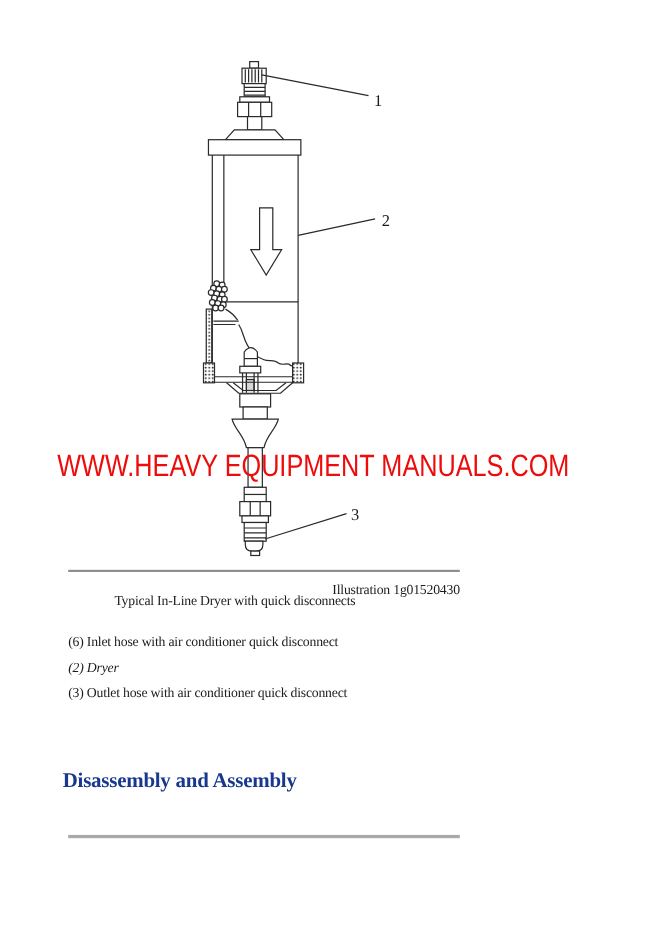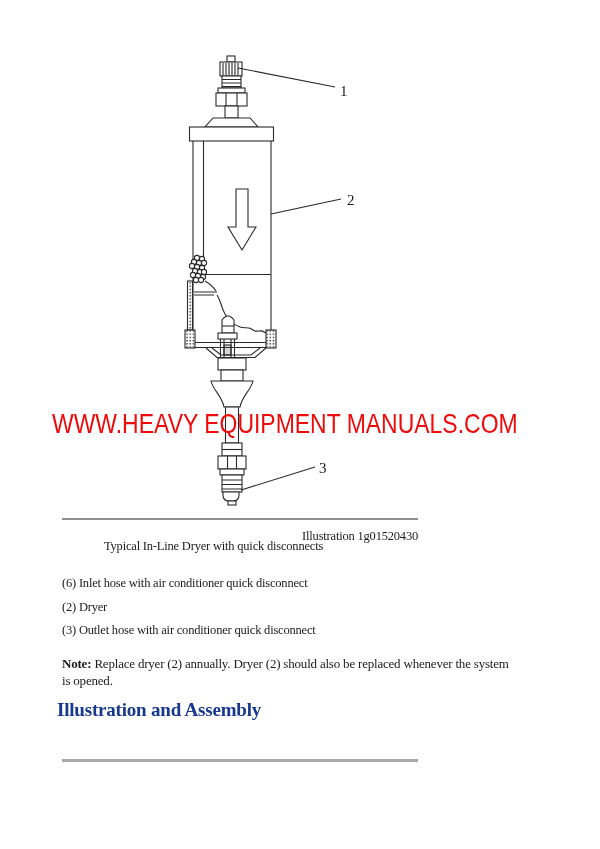--- a/index.html
+++ b/index.html
@@ -15,21 +15,21 @@
   }
   .rule{position:absolute;left:62px;width:356px;background:#8f8f8f;}
   .rule-top{top:518px;height:2px;}
   .rule-bottom{top:759px;height:3px;background:#a9a9a9;}
   .cap-head{position:absolute;left:62px;top:529px;width:356px;
     display:flex;justify-content:flex-end;
     font-size:12.5px;letter-spacing:-0.2px;}
   .cap-line{position:absolute;left:62px;font-size:12.5px;letter-spacing:-0.2px;white-space:nowrap;}
   .cap-title{top:539px;margin-left:42px;}
   .cap-item-1{top:576px;}
-  .cap-item-2{top:600px;}
+  .cap-item-2{top:600px;font-style:italic;}
   .cap-item-3{top:623px;}
   .note{position:absolute;left:62px;top:656px;width:452px;
     font-size:13px;line-height:1.3;letter-spacing:-0.2px;}
   .note b{font-weight:bold;}
   .section-heading{position:absolute;left:57px;top:699px;
     font-size:19px;font-weight:bold;color:#18388f;letter-spacing:-0.2px;}
   text.callout{font-family:"Liberation Serif", serif;font-size:15px;fill:#1a1a1a;}
 </style>
 </head>
 <body>
@@ -142,19 +142,18 @@
   <div class="cap-head">
     <span>Illustration 1</span>
     <span>g01520430</span>
   </div>
 
   <div class="cap-line cap-title">Typical In-Line Dryer with quick disconnects</div>
   <div class="cap-line cap-item-1">(6) Inlet hose with air conditioner quick disconnect</div>
   <div class="cap-line cap-item-2">(2) Dryer</div>
   <div class="cap-line cap-item-3">(3) Outlet hose with air conditioner quick disconnect</div>
 
-  <div class="note"><b>Note:</b><span> Replace dryer (2) annually. Dryer (2) should also be replaced whenever the system is opened.</span></div>
 
-  <div class="section-heading" style="color: rgb(24, 56, 143);">Illustration and Assembly</div>
+  <div class="section-heading" style="color: rgb(24, 56, 143);">Disassembly and Assembly</div>
 
   <div class="rule rule-bottom"></div>
 
 </div>
 
 </body></html>

